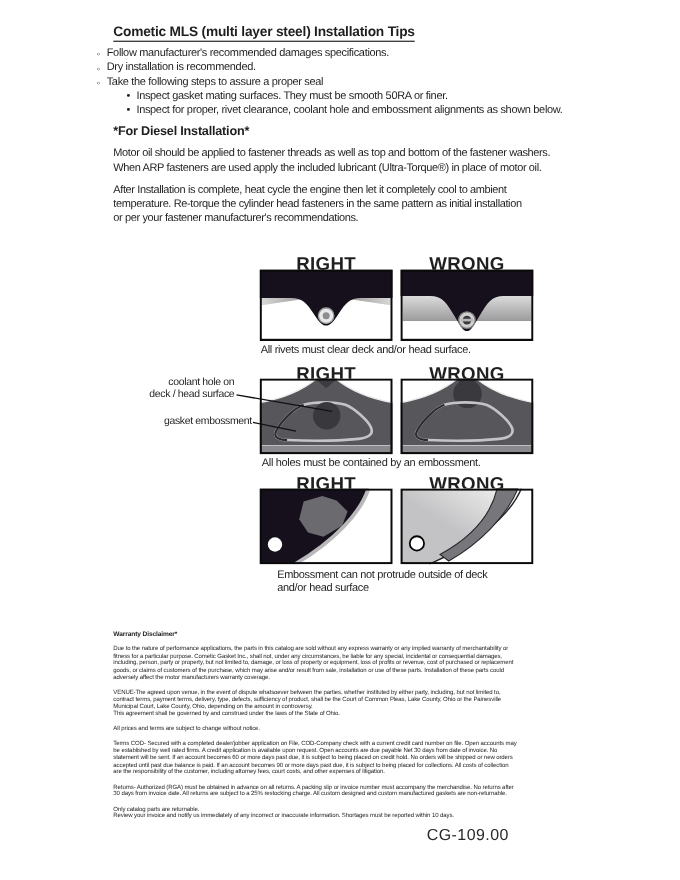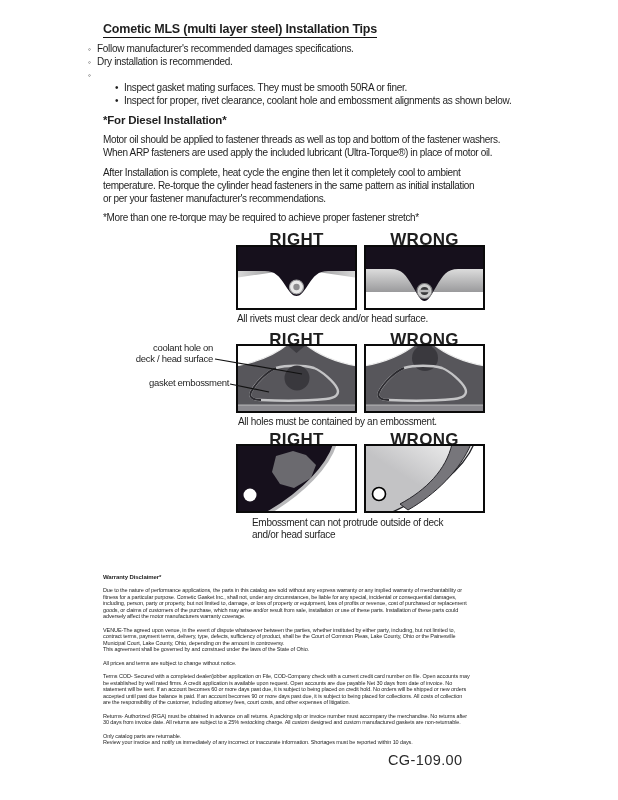--- a/index.html
+++ b/index.html
@@ -48,38 +48,38 @@
     <div class="b-row">
       <span class="b-mark">◦</span>
       <span>Follow manufacturer's recommended damages specifications.</span>
     </div>
     <div class="b-row">
       <span class="b-mark">◦</span>
       <span>Dry installation is recommended.</span>
     </div>
     <div class="b-row">
       <span class="b-mark">◦</span>
+      <span>Take the following steps to assure a proper seal</span>
     </div>
     <div class="b-row sub">
       <span class="b-mark">•</span>
       <span>Inspect gasket mating surfaces.  They must be smooth 50RA or finer.</span>
     </div>
     <div class="b-row sub">
       <span class="b-mark">•</span>
       <span>Inspect for proper, rivet clearance, coolant hole and embossment alignments as shown below.</span>
     </div>
   </div>
 
   <div class="diesel-head">*For Diesel Installation*</div>
   <div class="para p2">After Installation is complete, heat cycle the engine then let it completely cool to ambient
 temperature. Re-torque the cylinder head fasteners in the same pattern as initial installation
 or per your fastener manufacturer's recommendations.</div>
   <div class="para p1">Motor oil should be applied to fastener threads as well as top and bottom of the fastener washers.
 When ARP fasteners are used apply the included lubricant (Ultra-Torque®) in place of motor oil.</div>
-  <div class="para note">*More than one re-torque may be required to achieve proper fastener stretch*</div>
 
   <div class="rw-label" style="left:236px;top:230px">RIGHT</div>
   <div class="rw-label" style="left:364px;top:230px">WRONG</div>
 
   <div class="dbox" style="left:236px;top:245px">
     <svg width="121" height="65" viewBox="0 0 121 65">
       <defs>
         <linearGradient id="w1" x1="0" y1="0" x2="1" y2="0">
           <stop offset="0" stop-color="#d8d8d8"></stop>
             <stop offset="1" stop-color="#8f8f91"></stop>

